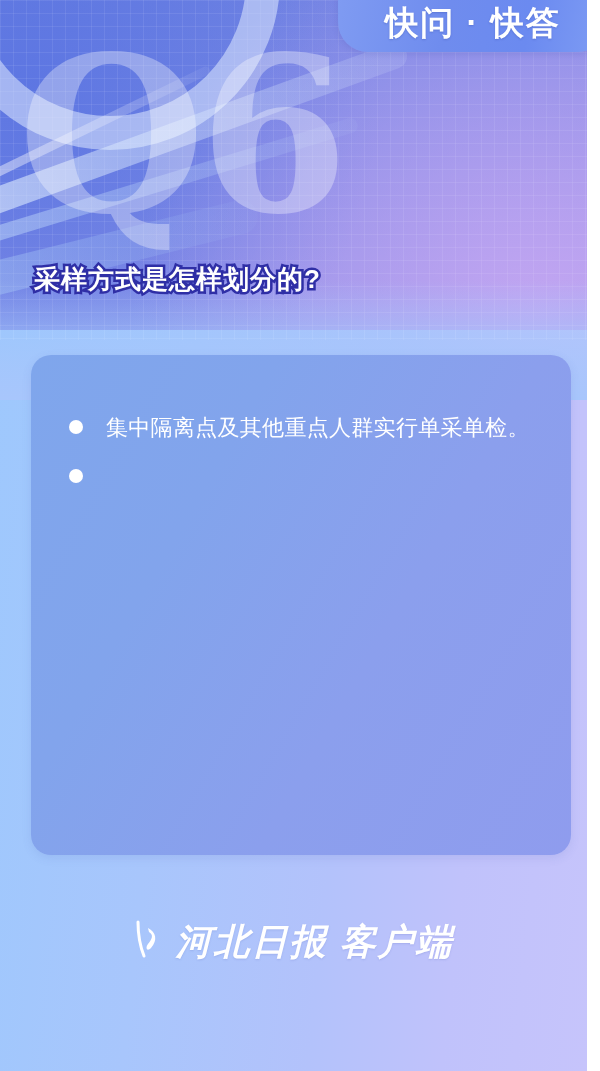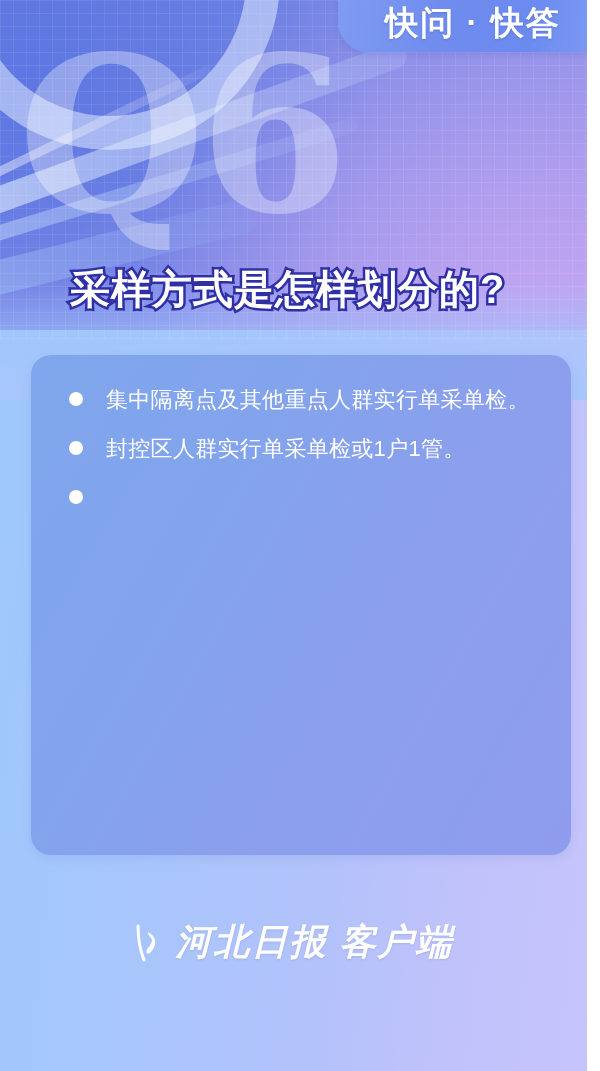--- a/index.html
+++ b/index.html
@@ -130,40 +130,39 @@
     line-height: 1;
     color: rgba(255,255,255,0.33);
     letter-spacing: -6px;
     user-select: none;
   }
 
   
   .question {
     position: absolute;
     left: 34px; top: 262px;
-    font-size: 40px;
+    font-size: 26px;
     font-weight: bold;
     letter-spacing: 1px;
     color: #ffffff;
     -webkit-text-stroke: 5px #2f2fa6;
     paint-order: stroke fill;
     white-space: nowrap;
-    margin-left: 36px;
   }
 
   
   .card {
     position: absolute;
     left: 31px; top: 355px;
     width: 540px; height: 500px;
     border-radius: 20px;
     background: linear-gradient(120deg, #7fa6ec 0%, #82a4ec 30%, #8b9fed 62%, #8f9cee 100%);
     box-shadow: 0 3px 10px rgba(80,100,180,0.13);
     box-sizing: border-box;
-    padding: 28px 30px 0 30px;
+    padding: 56px 30px 0 30px;
   }
   .bullet-list {
     list-style: none;
     margin: 0;
     padding: 0;
   }
   .bullet-item {
     display: flex;
     align-items: flex-start;
     margin-bottom: 16px;
@@ -181,21 +180,20 @@
     line-height: 33px;
     letter-spacing: 0.3px;
     max-width: 430px;
   }
 
   
   .footer-logo {
     position: absolute;
     left: 0; right: 0; top: 918px;
     display: flex;
-    align-items: center;
     justify-content: center;
     gap: 12px;
   }
   .logo-mark {
     width: 30px; height: 42px;
     position: relative;
   }
   .logo-mark svg { display: block; }
   .logo-text {
     color: #ffffff;
@@ -232,24 +230,20 @@
   </div>
 
 
   <div class="question">采样方式是怎样划分的?</div>
 
   <div class="card">
     <ul class="bullet-list">
       <li class="bullet-item">
         <span class="bullet-dot"></span>
         <span class="bullet-text">集中隔离点及其他重点人群实行单采单检。</span>
-      </li>
-      <li class="bullet-item">
-        <span class="bullet-dot"></span>
-        <span class="bullet-text">封控区人群实行单采单检或1户1管。</span>
       </li>
       <li class="bullet-item">
         <span class="bullet-dot"></span>
       </li>
     </ul>
   </div>
 
   <div class="footer-logo">
     <span class="logo-mark">
       <svg width="30" height="42" viewBox="0 0 30 42" aria-hidden="true">

